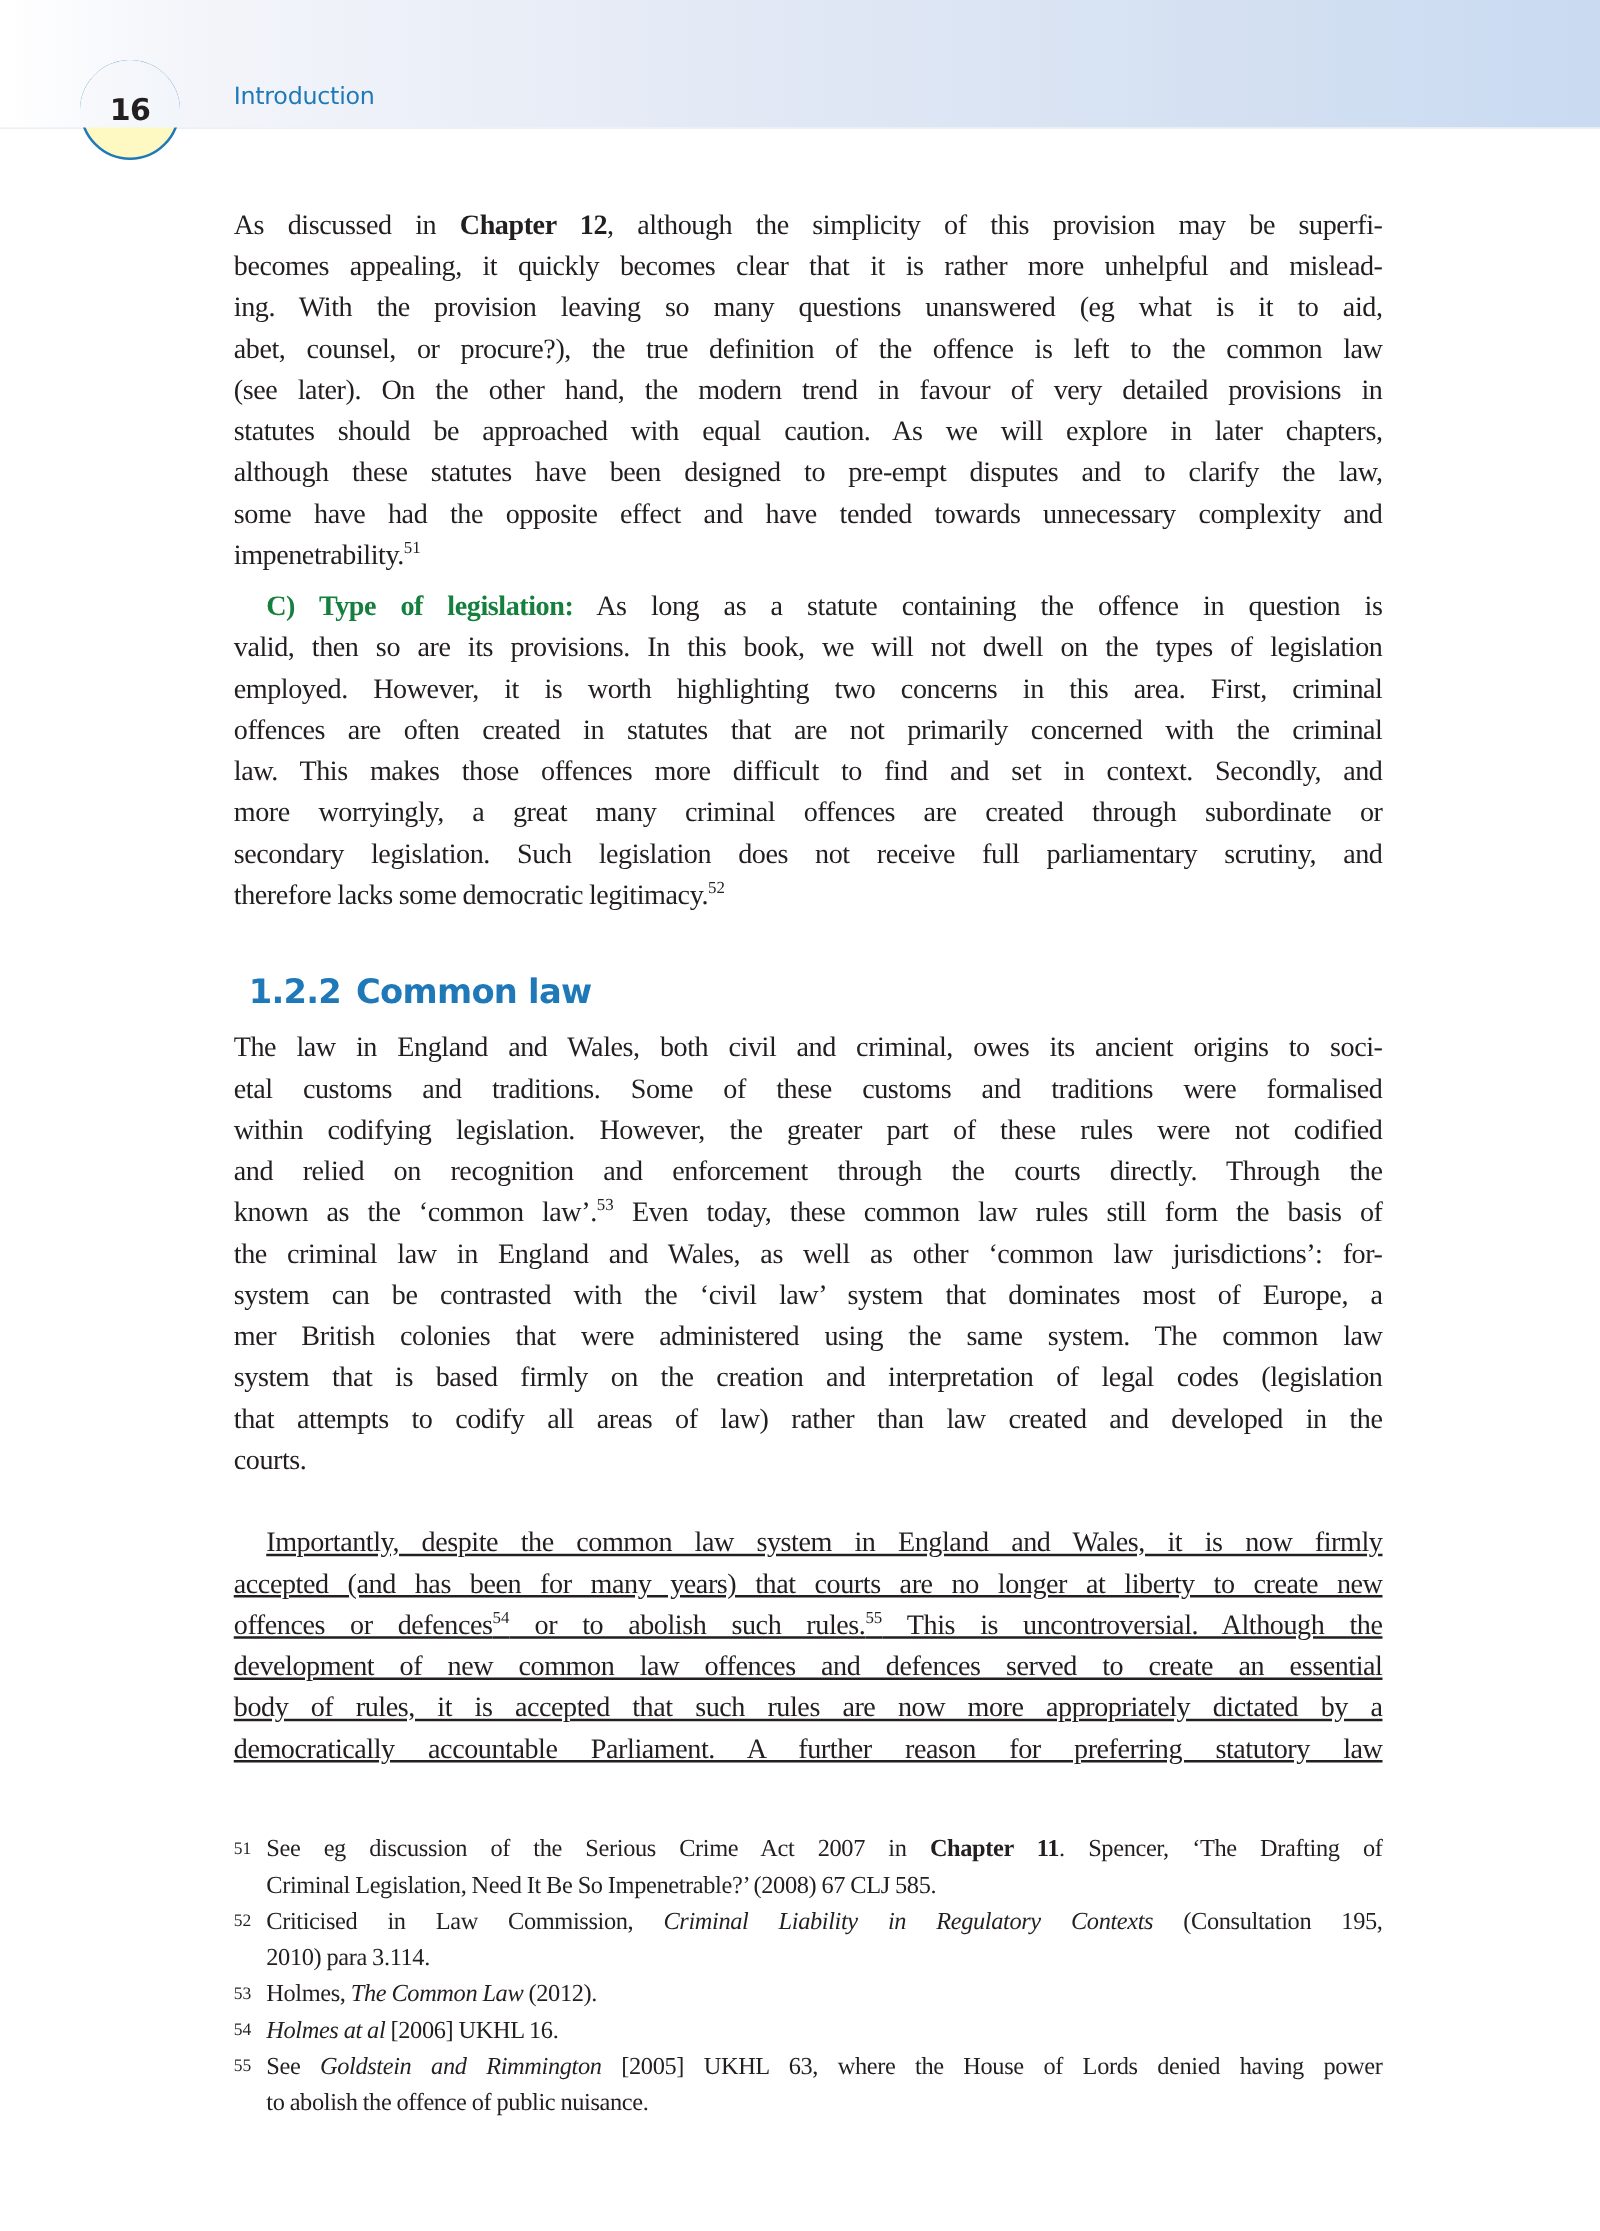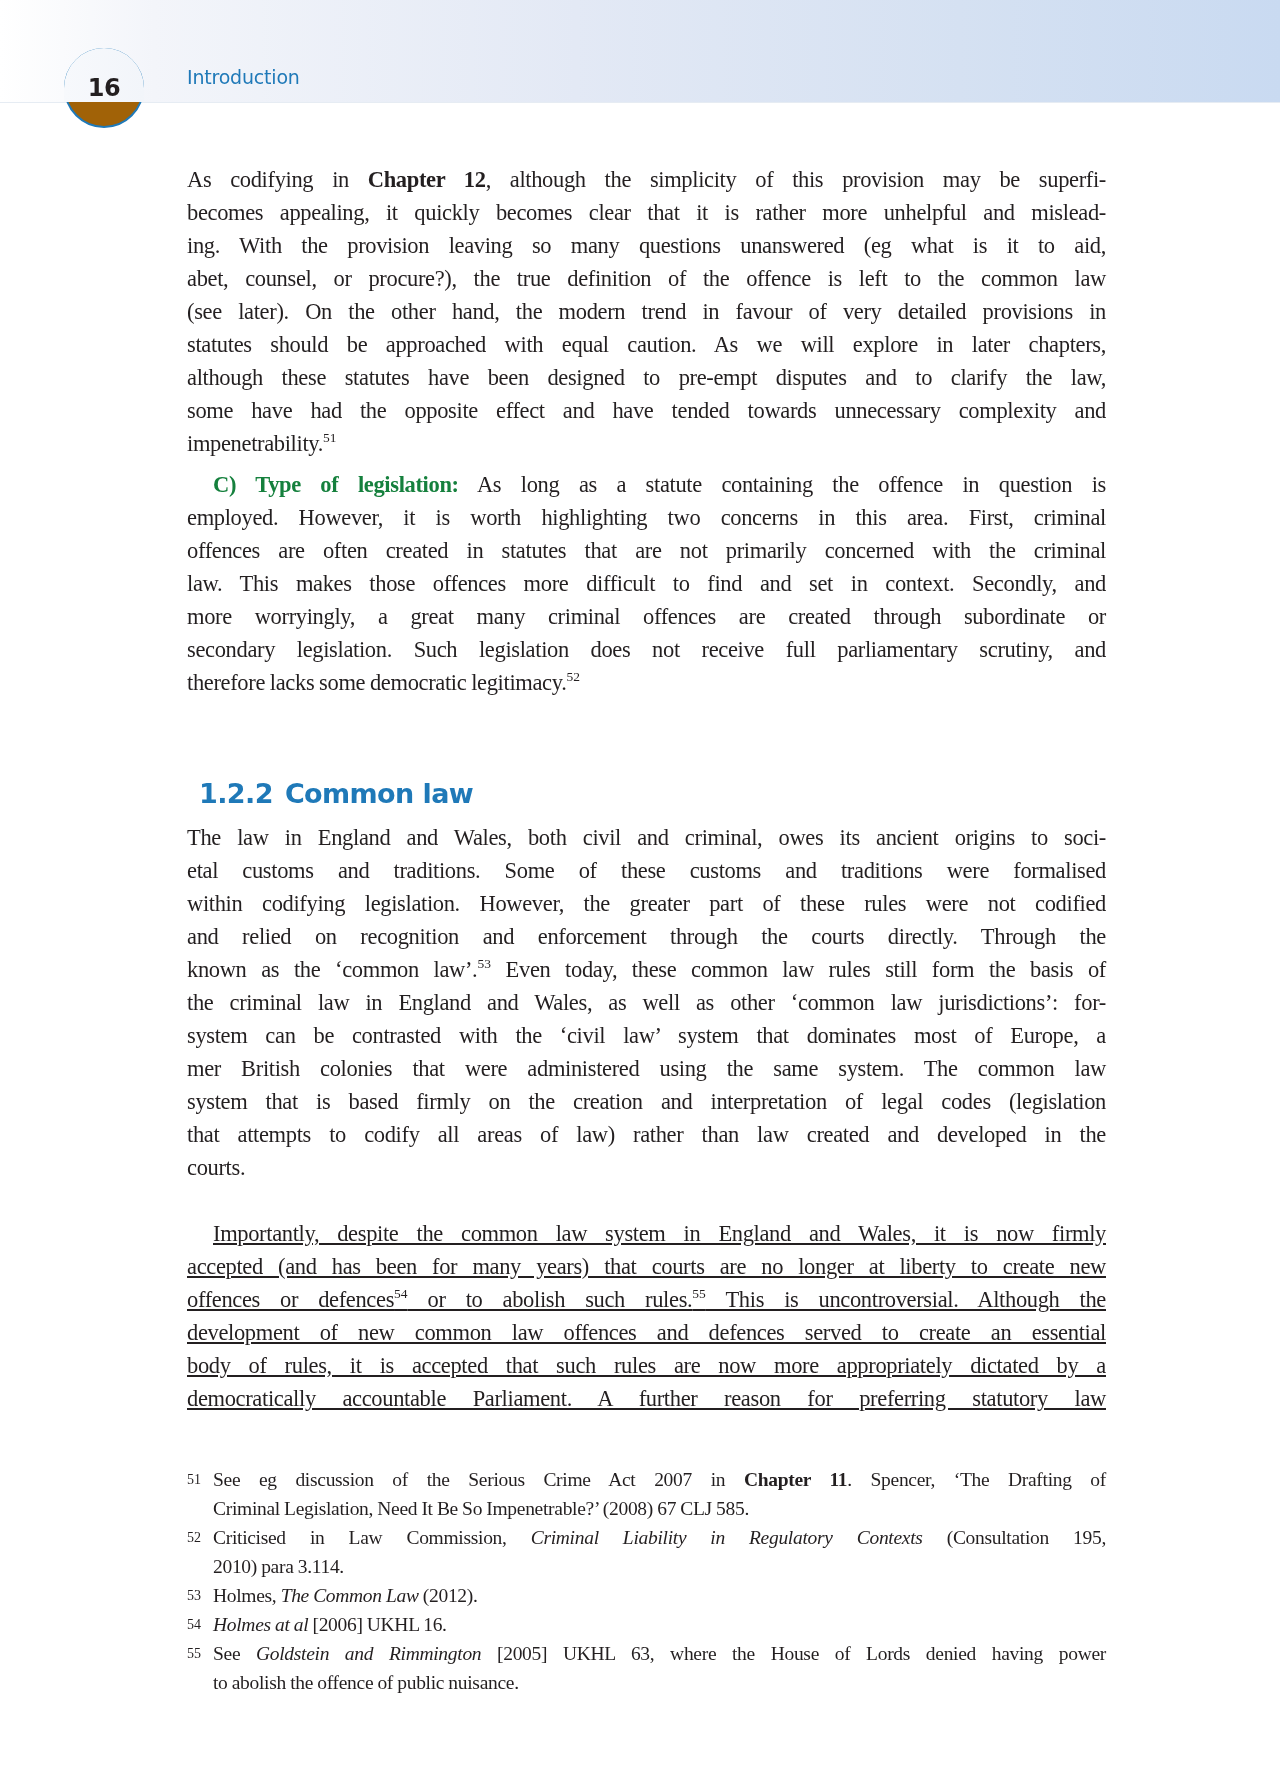--- a/index.html
+++ b/index.html
@@ -9,21 +9,21 @@
     font-family: "Liberation Serif", "DejaVu Serif", serif;
     color: #231f20;
   }
   .header-band {
     position: absolute; left: 0; top: 0; width: 1280px; height: 102px;
     background: linear-gradient(to right, #ffffff 0%, #f3f5fa 12%, #e3e9f5 45%, #d5e1f2 75%, #c9daf1 100%);
     border-bottom: 1px solid #e6ecf3;
   }
   .page-circle {
     position: absolute; left: 64px; top: 48px; width: 80px; height: 80px;
-    border: 2px solid #1f79b8; border-radius: 50%; background: #a16207;
+    border: 2px solid #1f79b8; border-radius: 50%; background: #fef9c3;
     display: flex; align-items: center; justify-content: center; box-sizing: border-box;
   }
   .page-circle::before {
     content: ""; position: absolute; left: -2px; top: -2px; width: 80px; height: 54px;
     border-radius: 40px 40px 0 0;
     background: linear-gradient(to right, #f7f9fc, #f2f5fa);
     z-index: 0;
   }
   .page-number {
     position: relative; z-index: 1;
@@ -70,32 +70,33 @@
 </head>
 <body>
 
 <div class="header-band"></div>
 <div class="page-circle">
   <span class="page-number">16</span>
 </div>
 <div class="running-head">Introduction</div>
 
 <div class="body-col" style="top:163px;">
-    <span class="line"><span>As codifying in </span><span class="bold">Chapter 12</span><span>, although the simplicity of this provision may be superfi-</span></span>
+    <span class="line"><span>As discussed in </span><span class="bold">Chapter 12</span><span>, although the simplicity of this provision may be superfi-</span></span>
     <span class="line"><span>becomes appealing, it quickly becomes clear that it is rather more unhelpful and mislead-</span></span>
     <span class="line"><span>ing. With the provision leaving so many questions unanswered (eg what is it to aid,</span></span>
     <span class="line"><span>abet, counsel, or procure?), the true definition of the offence is left to the common law</span></span>
     <span class="line"><span>(see later). On the other hand, the modern trend in favour of very detailed provisions in</span></span>
     <span class="line"><span>statutes should be approached with equal caution. As we will explore in later chapters,</span></span>
     <span class="line"><span>although these statutes have been designed to pre-empt disputes and to clarify the law,</span></span>
     <span class="line"><span>some have had the opposite effect and have tended towards unnecessary complexity and</span></span>
     <span class="line last"><span>impenetrability.</span><span class="sup">51</span></span>
   </div>
 <div class="body-col" style="top:468px;">
     <span class="line indent"><span class="blue-bold">C)  Type of legislation:</span><span>  As long as a statute containing the offence in question is</span></span>
+    <span class="line"><span>valid, then so are its provisions. In this book, we will not dwell on the types of legislation</span></span>
     <span class="line"><span>employed. However, it is worth highlighting two concerns in this area. First, criminal</span></span>
     <span class="line"><span>offences are often created in statutes that are not primarily concerned with the criminal</span></span>
     <span class="line"><span>law. This makes those offences more difficult to find and set in context. Secondly, and</span></span>
     <span class="line"><span>more worryingly, a great many criminal offences are created through subordinate or</span></span>
     <span class="line"><span>secondary legislation. Such legislation does not receive full parliamentary scrutiny, and</span></span>
     <span class="line last"><span>therefore lacks some democratic legitimacy.</span><span class="sup">52</span></span>
   </div>
 
 <h2 class="section-heading"><span class="num">1.2.2</span><span>Common law</span></h2>
 

